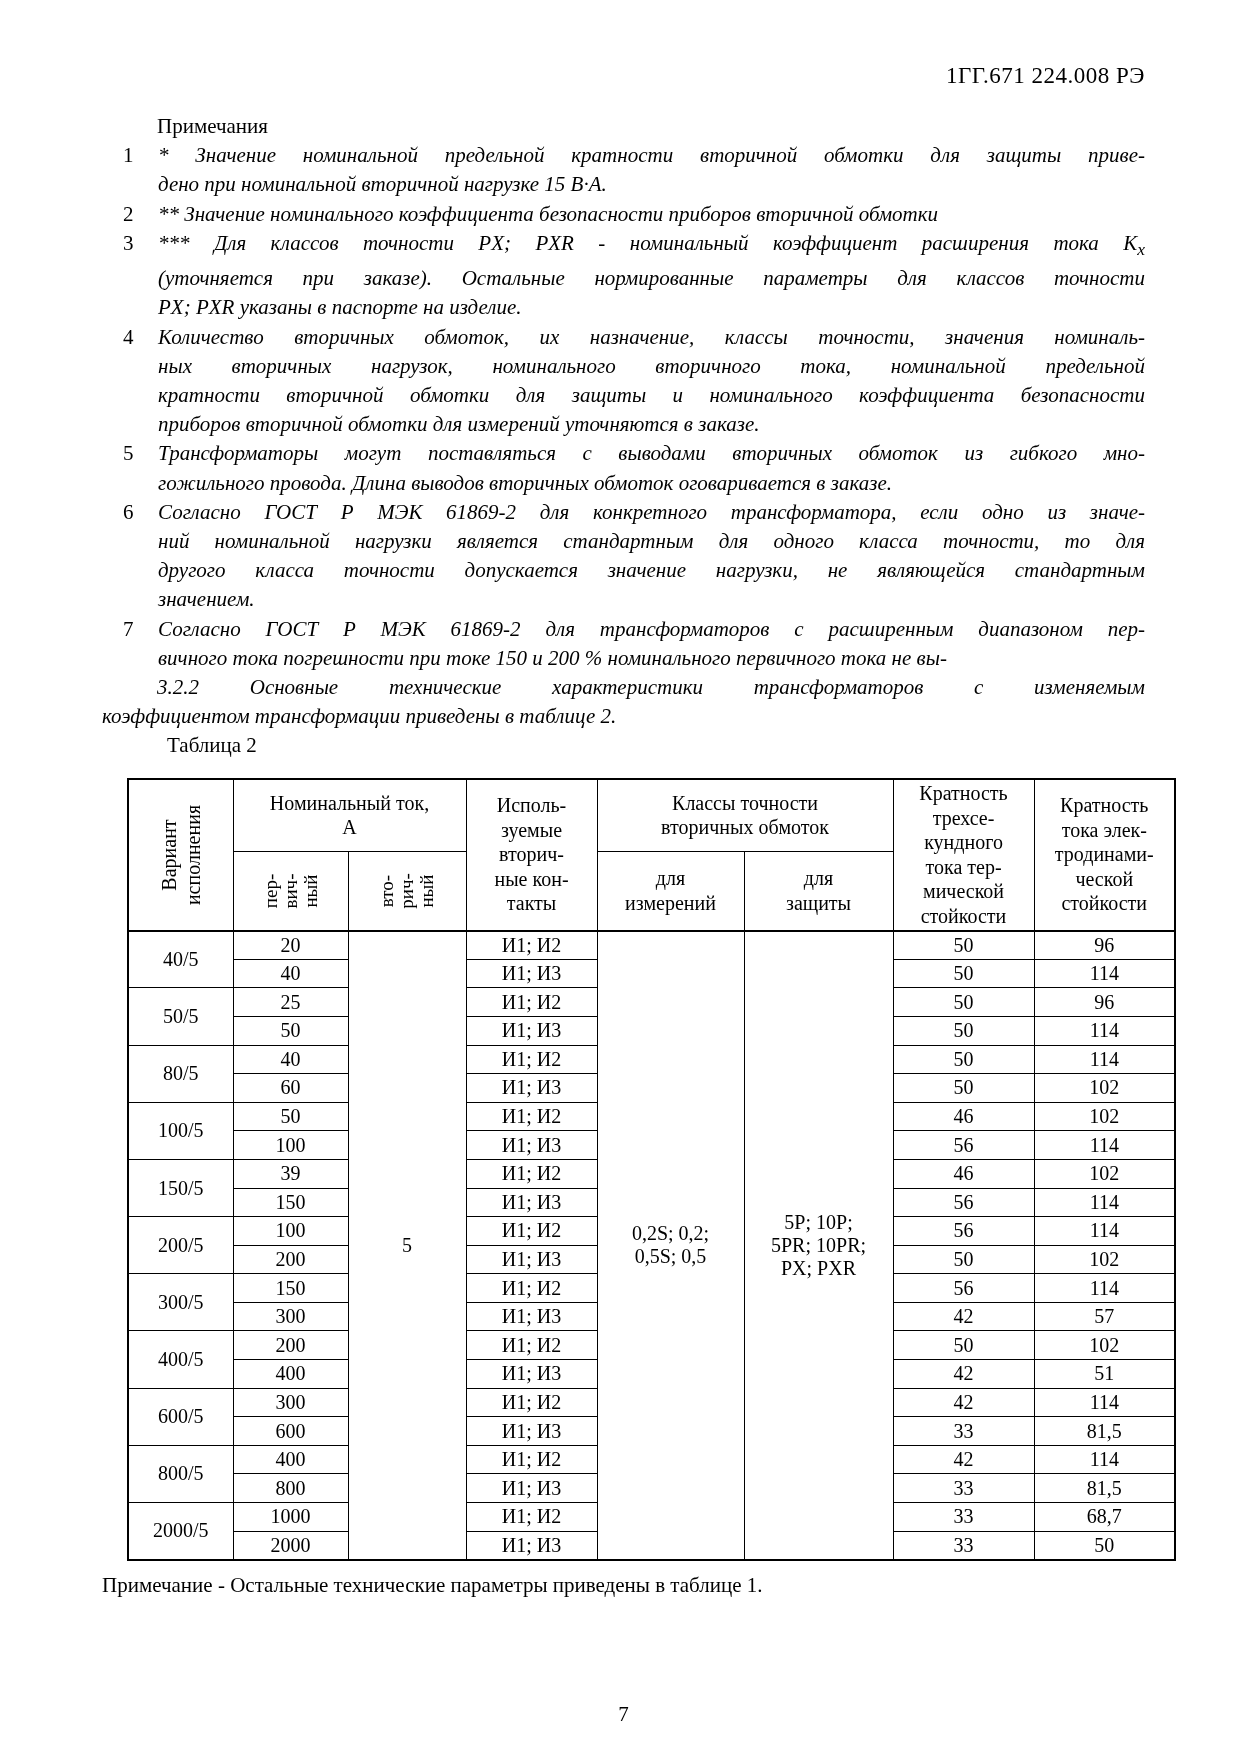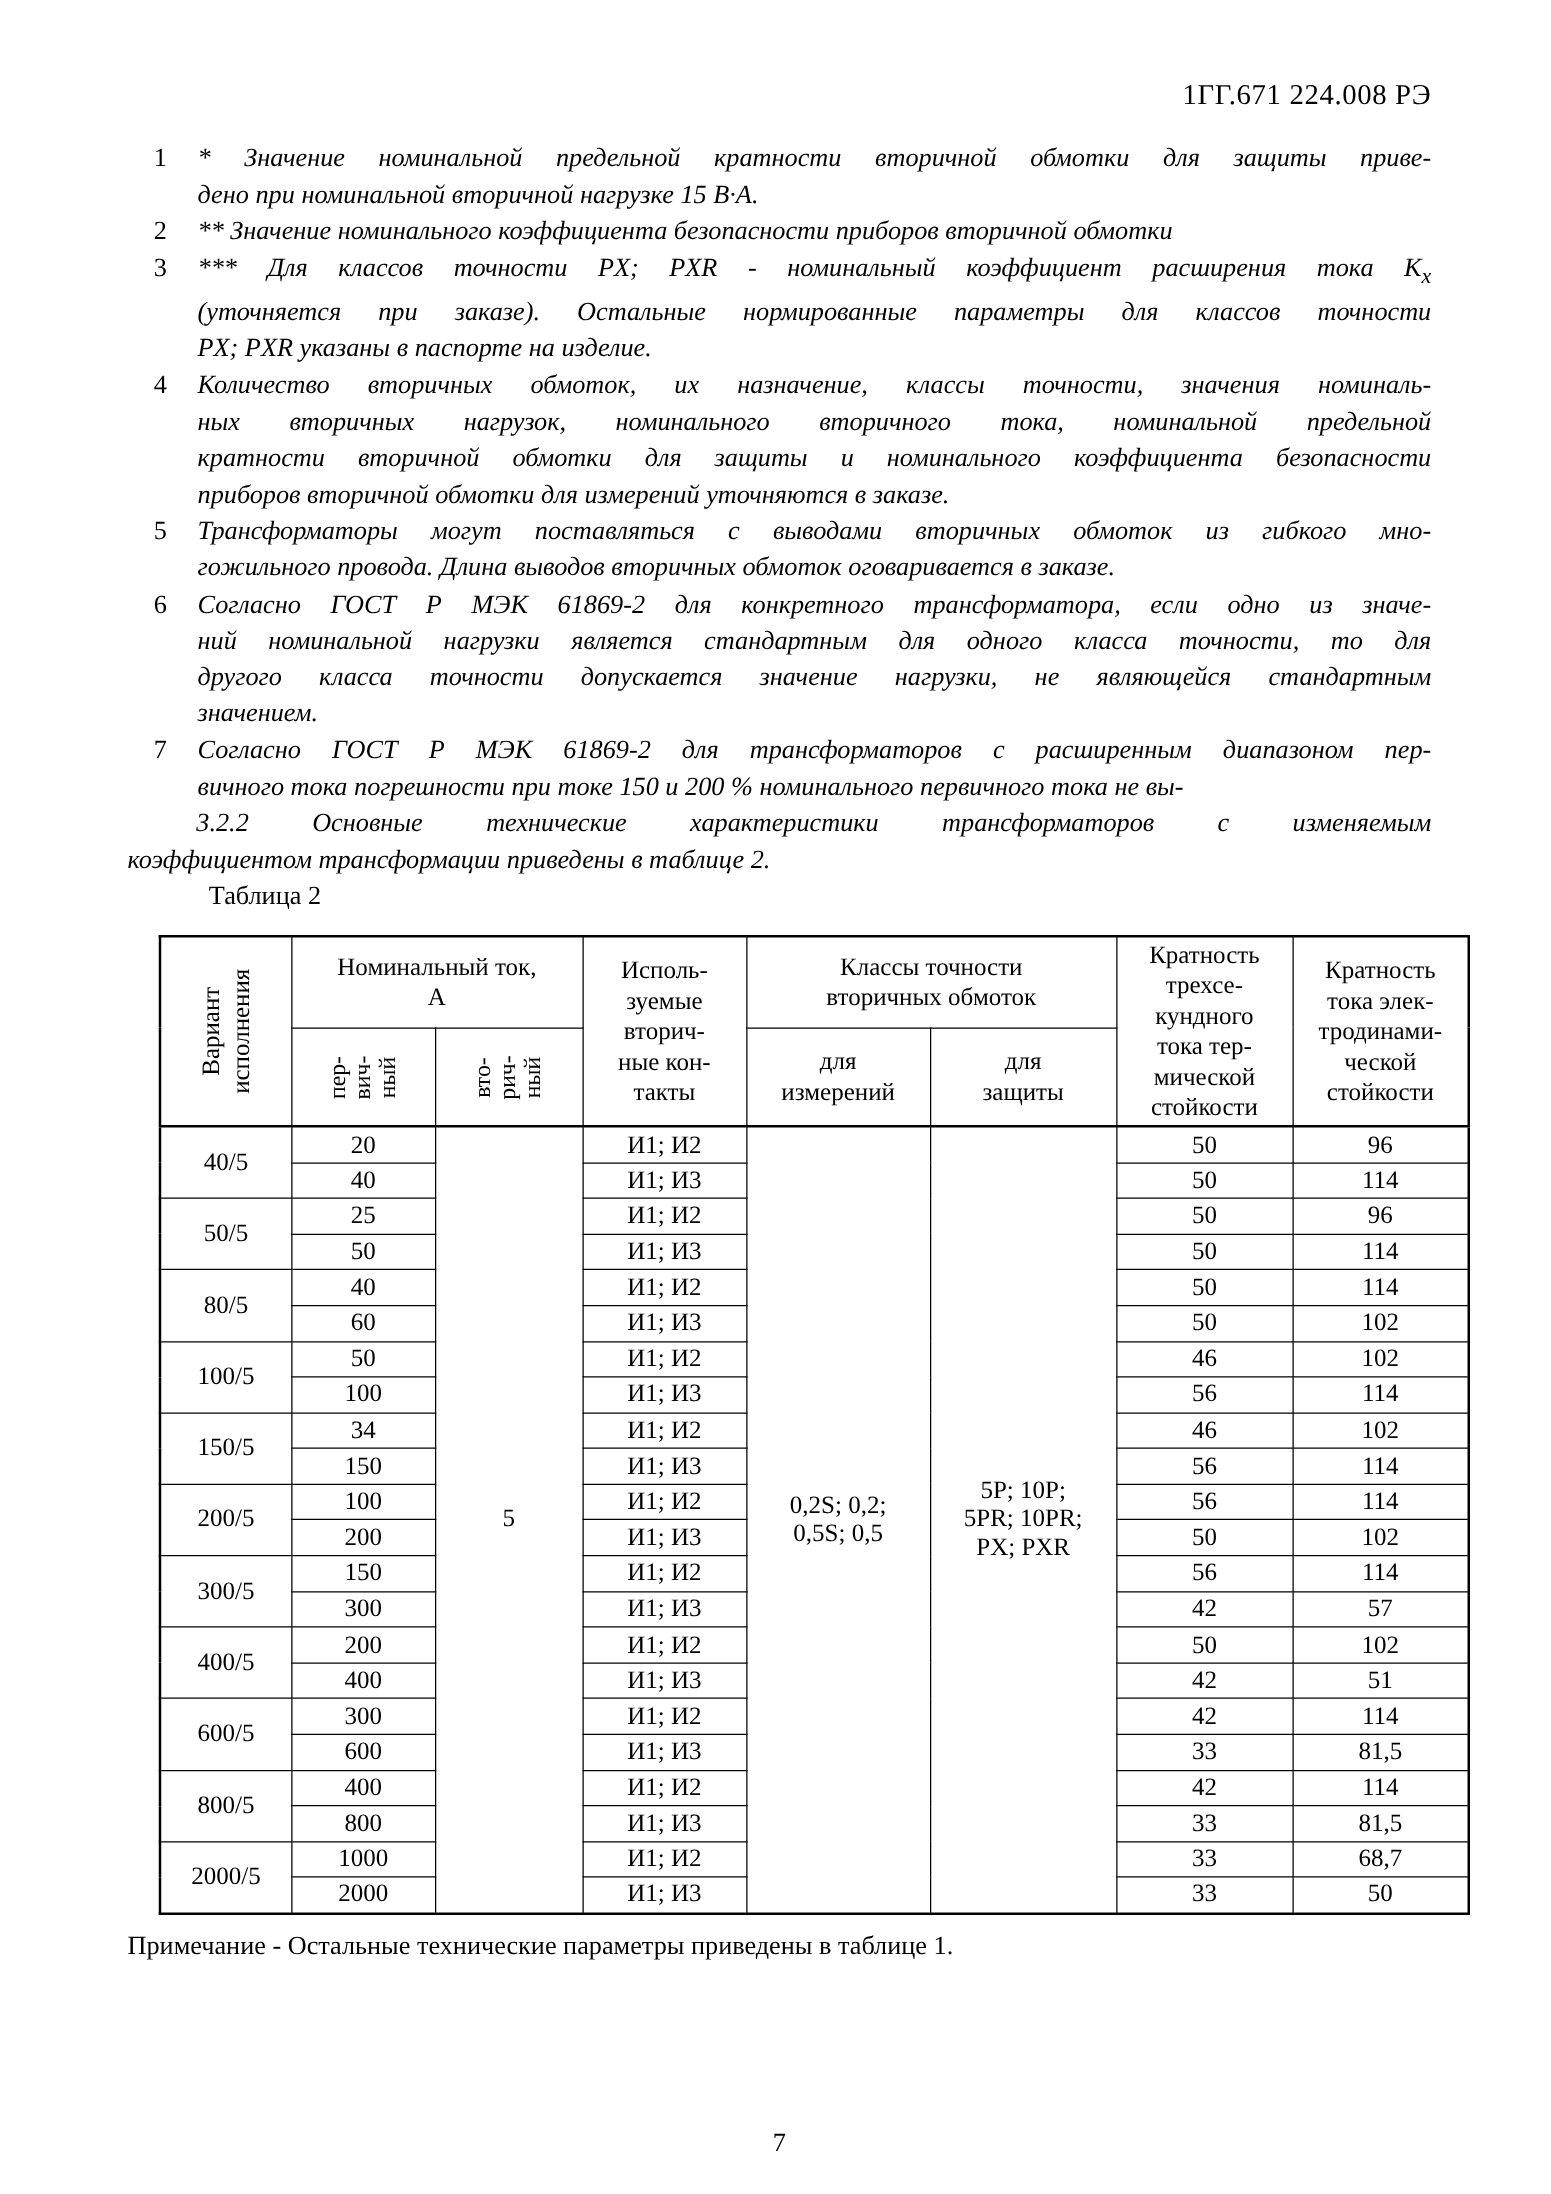--- a/index.html
+++ b/index.html
@@ -71,20 +71,21 @@
 </style>
 </head>
 <body>
 
 <div class="page">
 
   <div class="doc-code">1ГГ.671 224.008 РЭ</div>
 
   <div class="content">
 
+    <div class="notes-title">Примечания</div>
 
     <div>
         <div class="note">
           <div class="note-num">1</div>
           <div class="note-body">
             <div class="jline">* Значение номинальной предельной кратности вторичной обмотки для защиты приве-</div>
             <div class="jline">дено при номинальной вторичной нагрузке 15 В·А.</div>
           </div>
         </div>
         <div class="note">
@@ -226,21 +227,21 @@
             <td>102</td>
           </tr>
           <tr>
             <td>100</td>
             <td>И1; И3</td>
             <td>56</td>
             <td>114</td>
           </tr>
           <tr>
             <td rowspan="2">150/5</td>
-            <td>34</td>
+            <td>39</td>
             <td>И1; И2</td>
             <td>46</td>
             <td>102</td>
           </tr>
           <tr>
             <td>150</td>
             <td>И1; И3</td>
             <td>56</td>
             <td>114</td>
           </tr>

